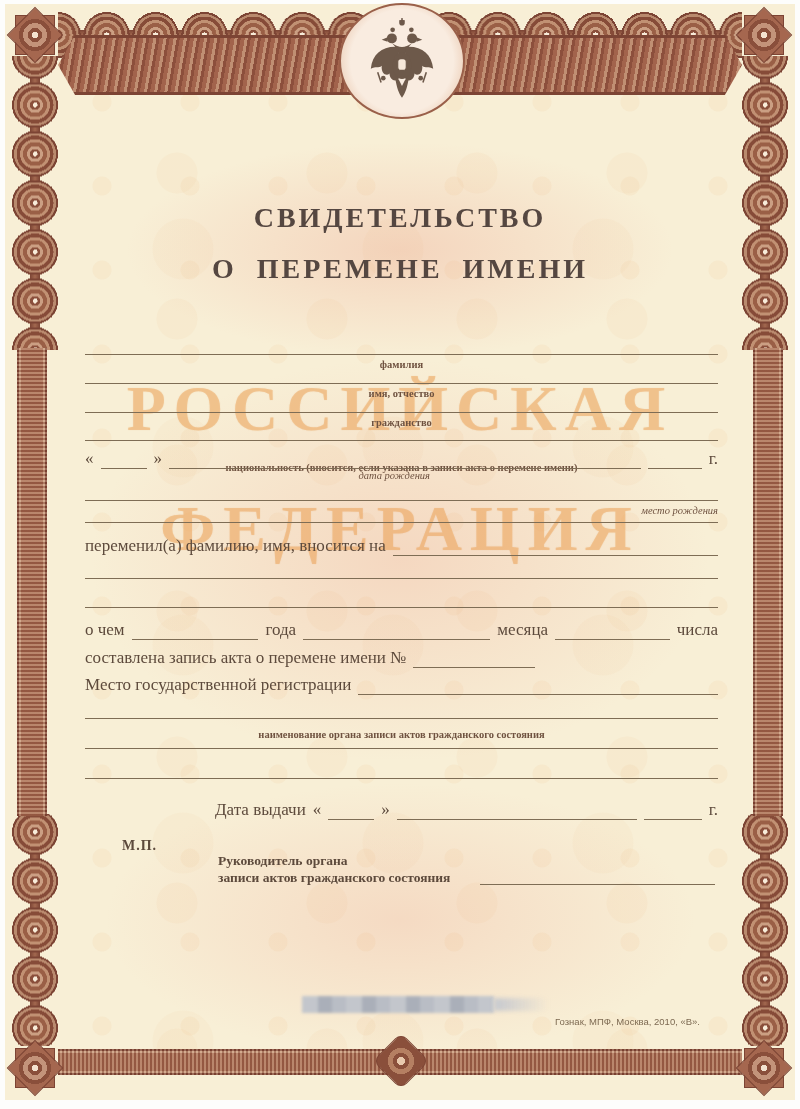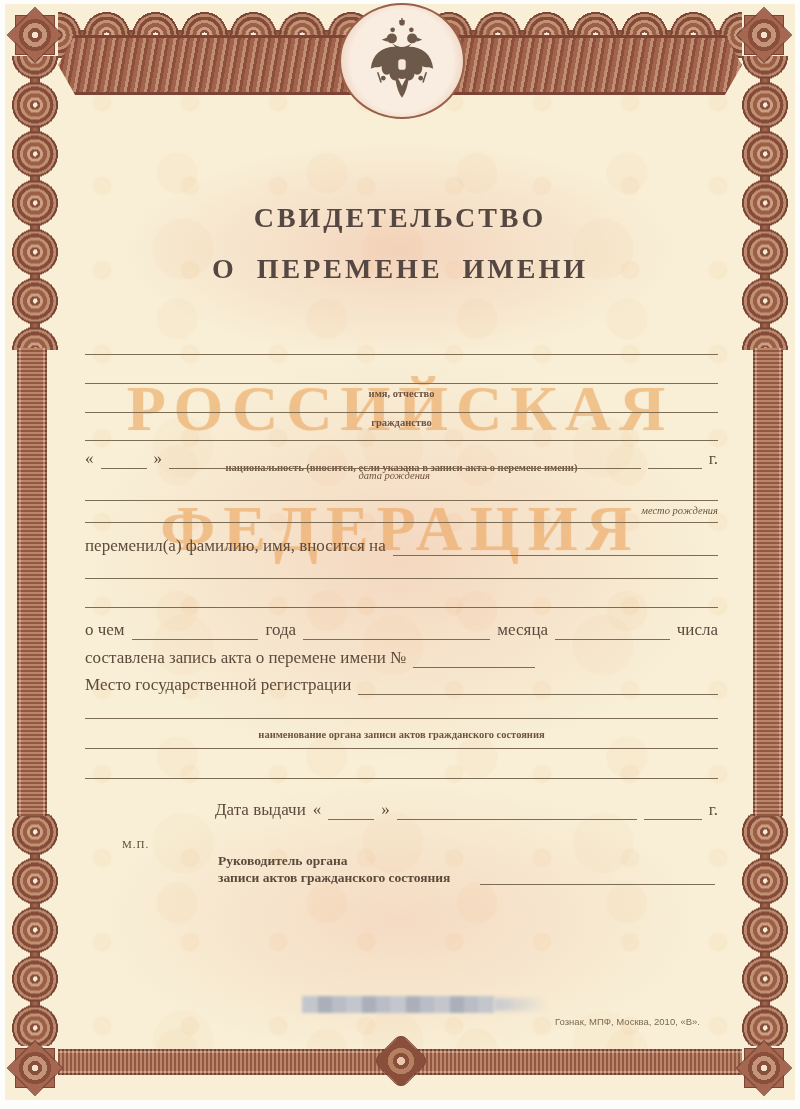--- a/index.html
+++ b/index.html
@@ -76,21 +76,21 @@
   .title-1{top:202px;font-size:28px;letter-spacing:3px;}
   .title-2{top:236px;font-size:28px;letter-spacing:3px;word-spacing:10px;margin-top:17px;}
   .fullline{position:absolute;left:85px;width:633px;height:0;border-bottom:1.2px solid #7e6d55;}
   .sublabel{position:absolute;left:85px;width:633px;text-align:center;
             font-size:10.5px;font-weight:bold;color:#6f5240;line-height:12px;}
   .sublabel.it{font-style:italic;font-weight:normal;text-align:right;}
   .row{position:absolute;display:flex;align-items:flex-end;gap:7px;font-size:17px;line-height:1.15;
        color:#5d4a3c;white-space:nowrap;}
   .seg{border-bottom:1.2px solid #7e6d55;align-self:stretch;}
   .seg.grow{flex:1;}
-  .small-caps{font-size:11px;font-weight:normal;letter-spacing:1px;color:#5d4a3c;}
+  .small-caps{font-size:14px;font-weight:bold;letter-spacing:1px;color:#5d4a3c;}
   .head-block{position:absolute;left:218px;top:853px;font-size:13.5px;font-weight:bold;
               line-height:16.5px;color:#5d4a3c;}
   .serial{position:absolute;left:302px;top:996px;width:192px;height:17px;filter:blur(1.5px);
     background:repeating-linear-gradient(90deg,#c3c6cc 0 16px,#aaafb9 16px 30px,#b9bdc5 30px 44px);}
   .serial-tail{position:absolute;left:494px;top:998px;width:54px;height:13px;filter:blur(2px);
     background:linear-gradient(90deg,#c6c9cf,rgba(198,201,207,0));}
   .printer-note{position:absolute;right:100px;top:1016px;font-family:"Liberation Sans","DejaVu Sans",sans-serif;
     font-size:9.5px;color:#7d6a52;padding-left:12px;}
 </style>
 </head>
@@ -142,20 +142,21 @@
       </g>
       <rect x="44.5" y="53" width="11" height="15" rx="4" fill="#f6e8da" stroke="#6d594a" stroke-width="1.5"></rect>
     </svg>
   </div>
 
   <div class="content">
     <div class="title title-1">СВИДЕТЕЛЬСТВО</div>
     <div class="title title-2">О ПЕРЕМЕНЕ ИМЕНИ</div>
 
     <div class="fullline" style="top:354px"></div>
+    <div class="sublabel" style="top:359px">фамилия</div>
 
     <div class="fullline" style="top:383px"></div>
     <div class="sublabel" style="top:388px">имя, отчество</div>
 
     <div class="fullline" style="top:412px"></div>
     <div class="sublabel" style="top:417px">гражданство</div>
 
     <div class="fullline" style="top:440px"></div>
     <div class="sublabel" style="top:462px">национальность (вносится, если указана в записи акта о перемене имени)</div>
 

